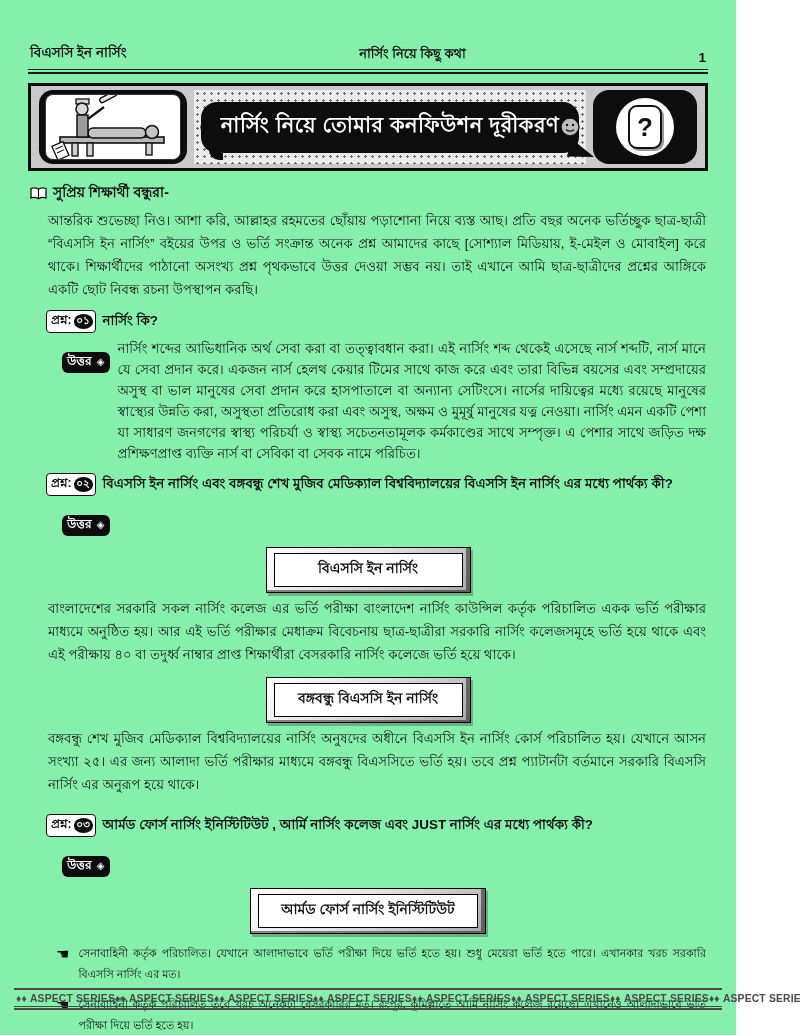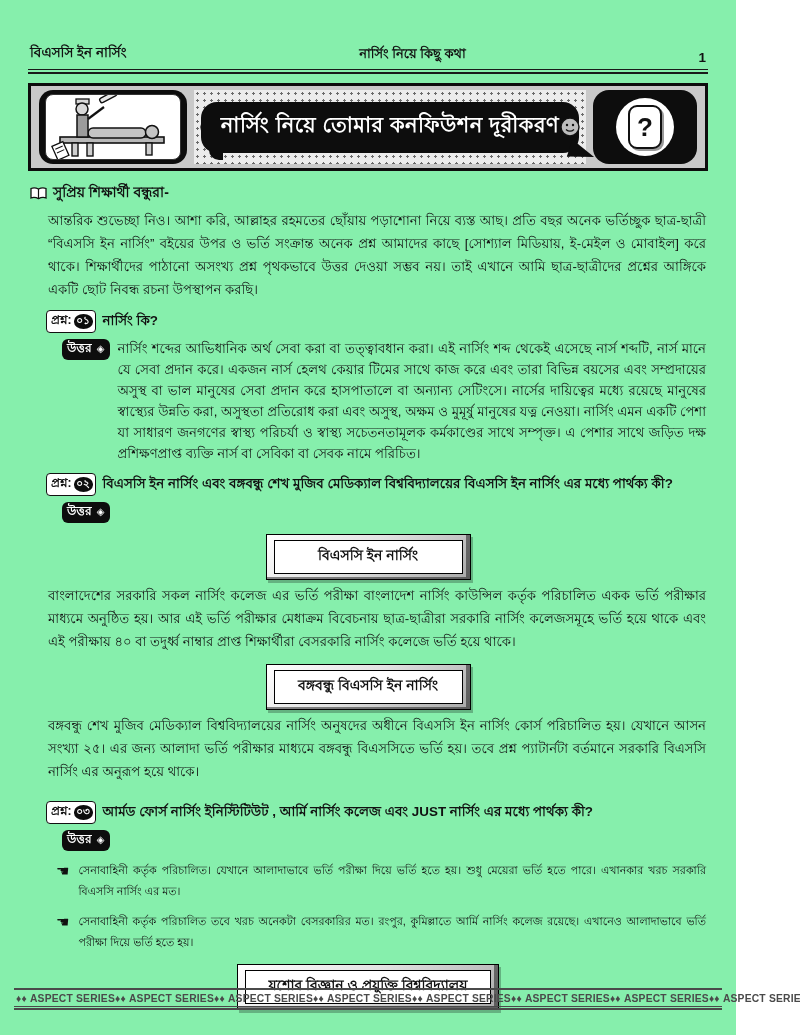--- a/index.html
+++ b/index.html
@@ -31,21 +31,21 @@
   
   .salut { margin:10px 30px 0 30px; font-weight:bold; font-size:14px; display:flex; align-items:center; gap:6px;text-align:right; }
   .para { margin:4px 30px 0 30px; font-size:13.2px; line-height:23px; text-align:justify; }
   .para.ind { margin-left:48px; }
 
   
   .q-line { margin:9px 30px 0 46px; display:flex; align-items:center; gap:7px; font-weight:bold; font-size:13.4px; }
   .q-badge { display:inline-flex; align-items:center; border:1.6px solid #111; border-radius:4px; background:#fff; padding:0 2px 1px 4px; font-size:12px; font-weight:bold; gap:2px; flex:none; }
   .q-num { background:#0d0d0d; color:#fff; border-radius:50% / 46%; min-width:19px; height:15px; display:inline-flex; align-items:center; justify-content:center; font-size:10.5px; padding:0 2px; }
   .a-line { margin:5px 30px 0 62px; display:flex; align-items:flex-start; gap:8px; }
-  .a-badge { display:inline-flex; align-items:center; background:#0d0d0d; color:#fff; border-radius:6px; padding:0 2px 1px 5px; font-size:12px; font-weight:bold; gap:2px; flex:none; margin-top:1px; }
+  .a-badge { display:inline-flex; align-items:center; background:#0d0d0d; color:#fff; border-radius:6px; padding:0 2px 1px 5px; font-size:12px; font-weight:bold; gap:2px; flex:none; margin-top:14px; }
   .a-diamond { width:14px; height:14px; background:#0d0d0d; border:1px solid #0d0d0d; border-radius:50%; color:#fff; display:inline-flex; align-items:center; justify-content:center; font-size:10px; line-height:1; }
   .a-text { font-size:13.2px; line-height:21px; text-align:justify; }
 
   
   .tbox { margin:11px auto 0 auto; width:fit-content; min-width:205px; border:1.2px solid #000;
     background:linear-gradient(145deg,#ffffff 0%,#e2e2e2 45%,#a8a8a8 100%);
     padding:5px 7px; box-shadow:inset -4px -2px 0 rgba(0,0,0,.45), 2px 3px 0 rgba(0,0,0,.25); }
   .tbox-inner { border:1.6px solid #000; background:#fff; padding:3px 22px 5px 22px; font-weight:bold; font-size:14px; text-align:center; white-space:nowrap; }
 
   .bullet-row { margin:9px 30px 0 56px; display:flex; gap:9px; }
@@ -180,20 +180,23 @@
       <span class="q-num">০৩</span>
     </span>
     <span>আর্মড ফোর্স নার্সিং ইনিস্টিটিউট , আর্মি নার্সিং কলেজ এবং JUST নার্সিং এর মধ্যে পার্থক্য কী?</span>
   </div>
   <div class="a-line">
     <span class="a-badge">
       <span>উত্তর</span>
       <span class="a-diamond">◈</span>
     </span>
   </div>
+  <div class="tbox">
+    <div class="tbox-inner">আর্মড ফোর্স নার্সিং ইনিস্টিটিউট</div>
+  </div>
   <div class="bullet-row">
     <span class="hand">☚</span>
     <span class="bullet-text">সেনাবাহিনী কর্তৃক পরিচালিত। যেখানে আলাদাভাবে ভর্তি পরীক্ষা দিয়ে ভর্তি হতে হয়। শুধু মেয়েরা ভর্তি  হতে পারে। এখানকার খরচ সরকারি বিএসসি নার্সিং এর মত।</span>
   </div>
   <div class="bullet-row">
     <span class="hand">☚</span>
     <span class="bullet-text">সেনাবাহিনী কর্তৃক পরিচালিত তবে খরচ অনেকটা বেসরকারির মত। রংপুর, কুমিল্লাতে আর্মি নার্সিং কলেজ রয়েছে। এখানেও আলাদাভাবে ভর্তি পরীক্ষা দিয়ে ভর্তি হতে হয়।</span>
   </div>
   <div class="tbox">
     <div class="tbox-inner">যশোর বিজ্ঞান ও প্রযুক্তি বিশ্ববিদ্যালয়</div>

